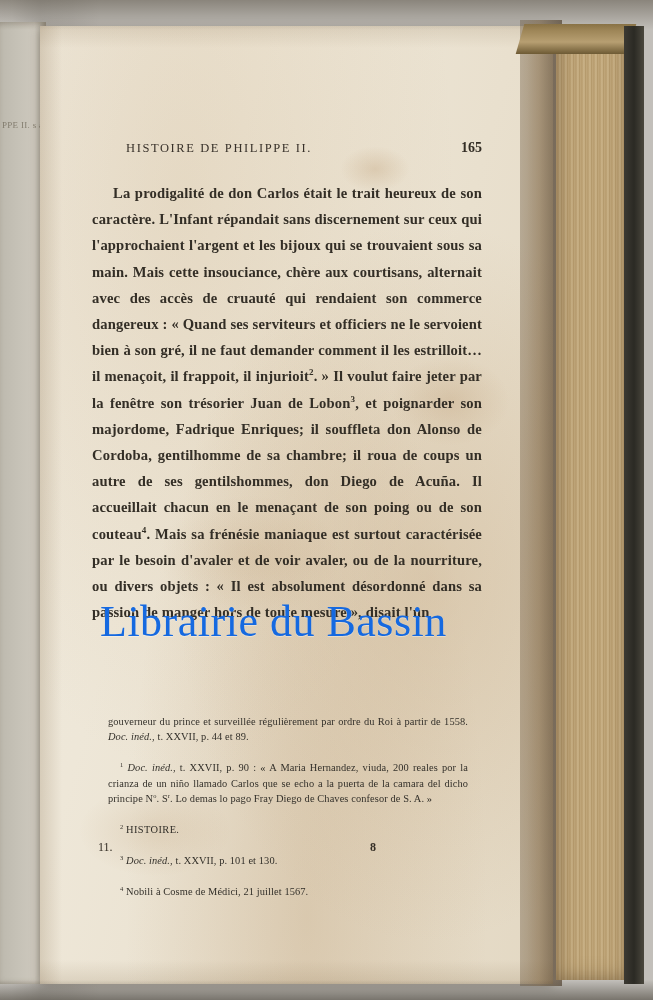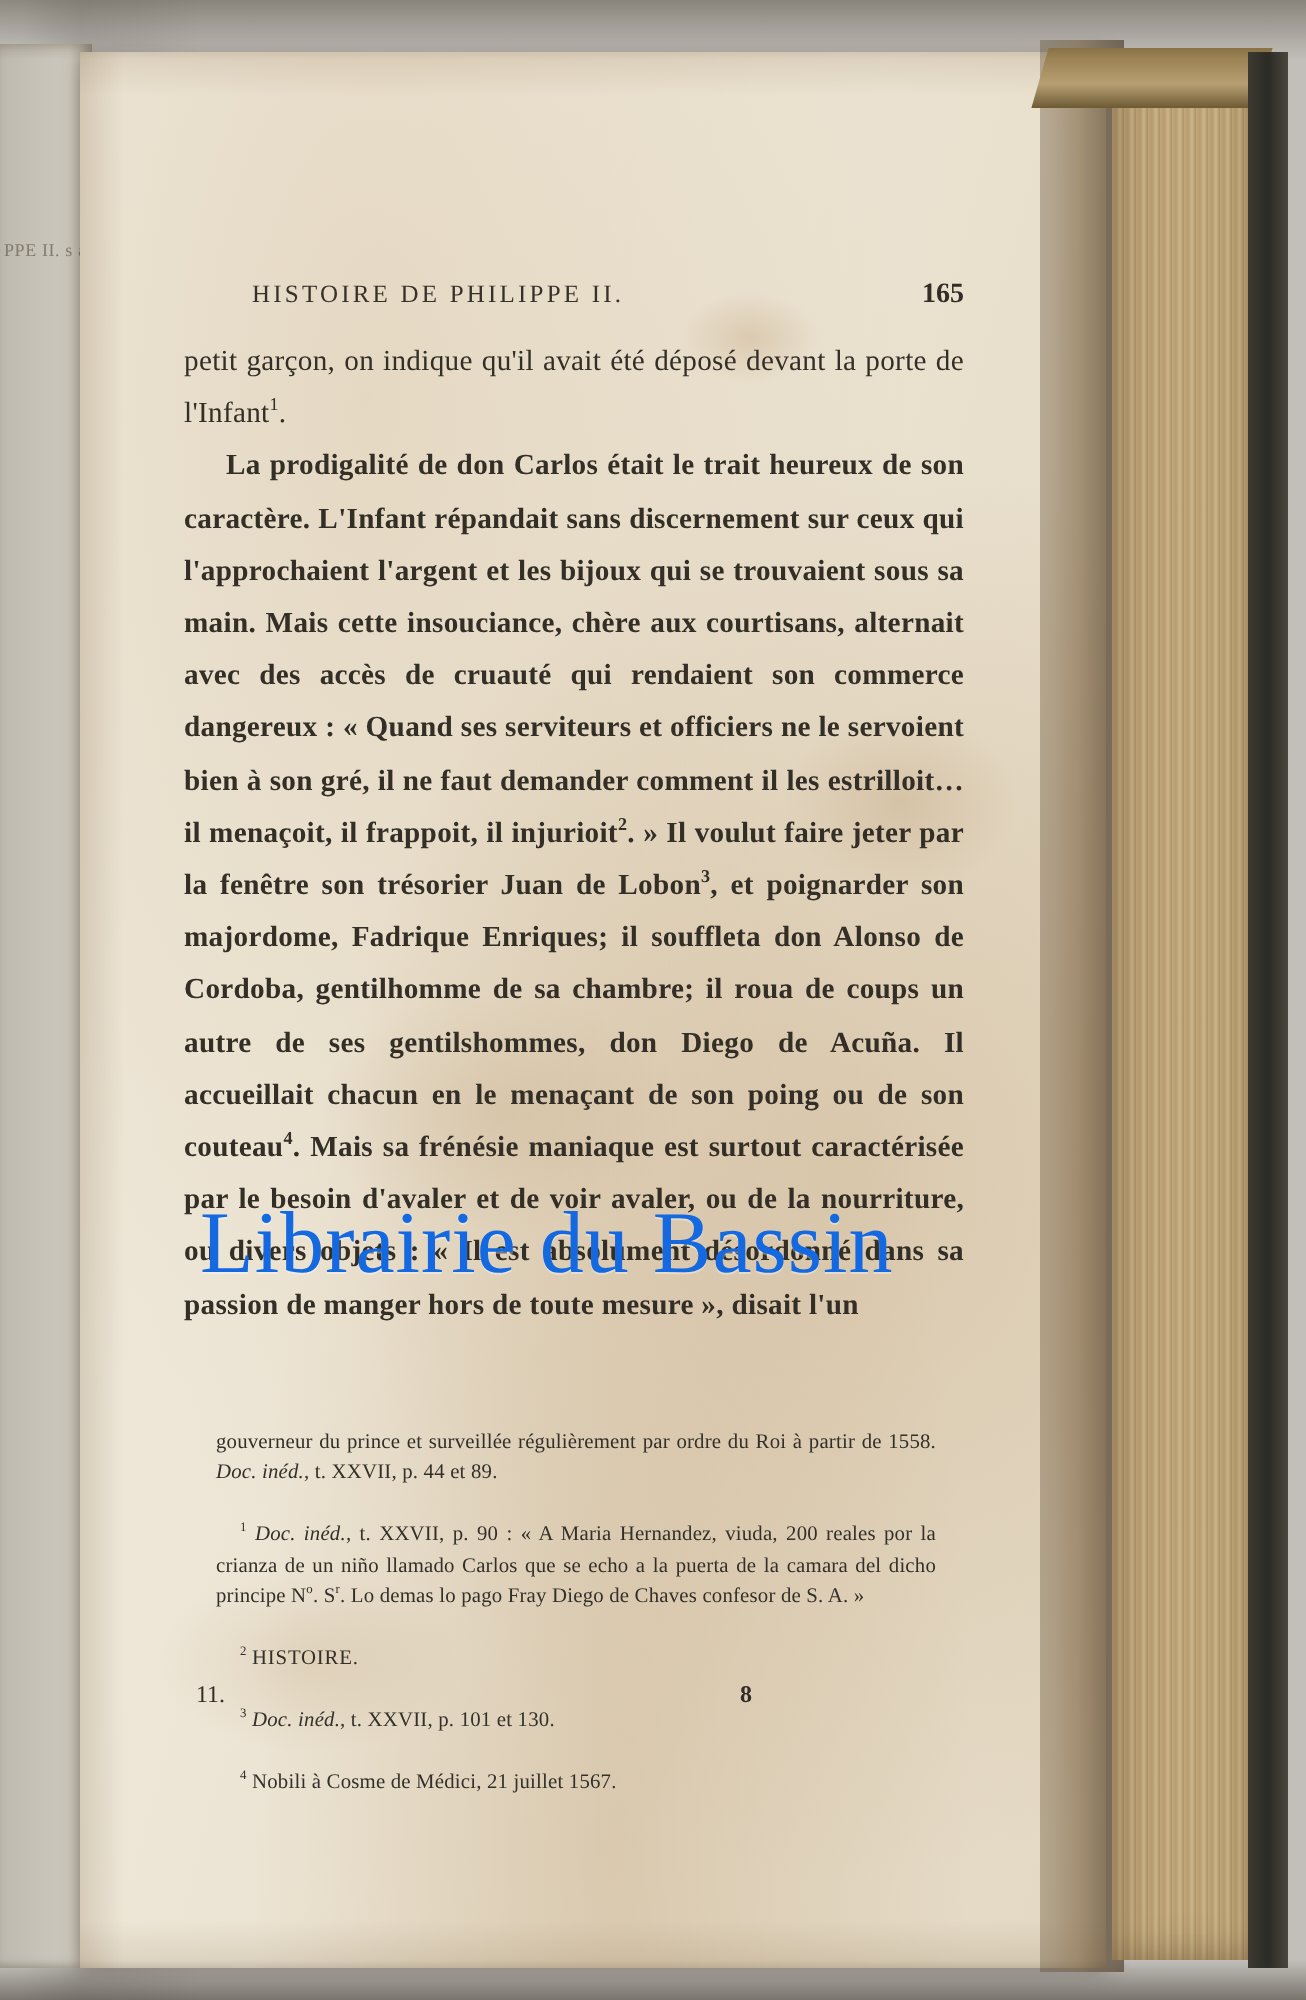--- a/index.html
+++ b/index.html
@@ -117,21 +117,21 @@
     left: 92px; top: 140px;
     width: 390px;
     color: #2f2a22;
   }
   .running-head {
     display: flex;
     justify-content: space-between;
     align-items: baseline;
     font-size: 12.5px;
     letter-spacing: 1.6px;
-    margin-bottom: 12px;
+    margin-bottom: 24px;
     padding-left: 34px;
   }
   .running-head .title { color: #38312a; }
   .running-head .folio {
     font-size: 14px;
     letter-spacing: 0;
     font-weight: bold;
     color: #332d25;
   }
   .body p {
@@ -237,21 +237,20 @@
   <div class="cover-shadow-bottom"></div>
 
   <div class="content">
 
     <div class="running-head">
       <span class="title">HISTOIRE DE PHILIPPE II.</span>
       <span class="folio">165</span>
     </div>
 
     <div class="body">
-      <p><span>petit garçon, on indique qu'il avait été déposé devant la porte de l'Infant</span><sup>1</sup>.</p>
       <p class="indent"><span>La prodigalité de don Carlos était le trait heureux de son caractère. L'Infant répandait sans discernement sur ceux qui l'approchaient l'argent et les bijoux qui se trouvaient sous sa main. Mais cette insouciance, chère aux courtisans, alternait avec des accès de cruauté qui rendaient son commerce dangereux : « Quand ses serviteurs et officiers ne le servoient bien à son gré, il ne faut demander comment il les estrilloit… il menaçoit, il frappoit, il injurioit</span><sup>2</sup><span>. » Il voulut faire jeter par la fenêtre son trésorier Juan de Lobon</span><sup>3</sup><span>, et poignarder son majordome, Fadrique Enriques; il souffleta don Alonso de Cordoba, gentilhomme de sa chambre; il roua de coups un autre de ses gentilshommes, don Diego de Acuña. Il accueillait chacun en le menaçant de son poing ou de son couteau</span><sup>4</sup><span>. Mais sa frénésie maniaque est surtout caractérisée par le besoin d'avaler et de voir avaler, ou de la nourriture, ou divers objets : « Il est absolument désordonné dans sa passion de manger hors de toute mesure », disait l'un</span></p>
     </div>
   </div>
 
   <div class="notes">
     <p class="lead">gouverneur du prince et surveillée régulièrement par ordre du Roi à partir de 1558. <em>Doc. inéd.</em>, t. XXVII, p. 44 et 89.</p>
     <p class="note"><sup>1</sup> <em>Doc. inéd.</em>, t. XXVII, p. 90 : « A Maria Hernandez, viuda, 200 reales por la crianza de un niño llamado Carlos que se echo a la puerta de la camara del dicho principe N<sup>o</sup>. S<sup>r</sup>. Lo demas lo pago Fray Diego de Chaves confesor de S. A. »</p>
     <p class="note"><sup>2</sup> <span class="smallcaps">HISTOIRE.</span></p>
     <p class="note"><sup>3</sup> <em>Doc. inéd.</em>, t. XXVII, p. 101 et 130.</p>
     <p class="note"><sup>4</sup> <span>Nobili à Cosme de Médici, 21 juillet 1567.</span></p>

